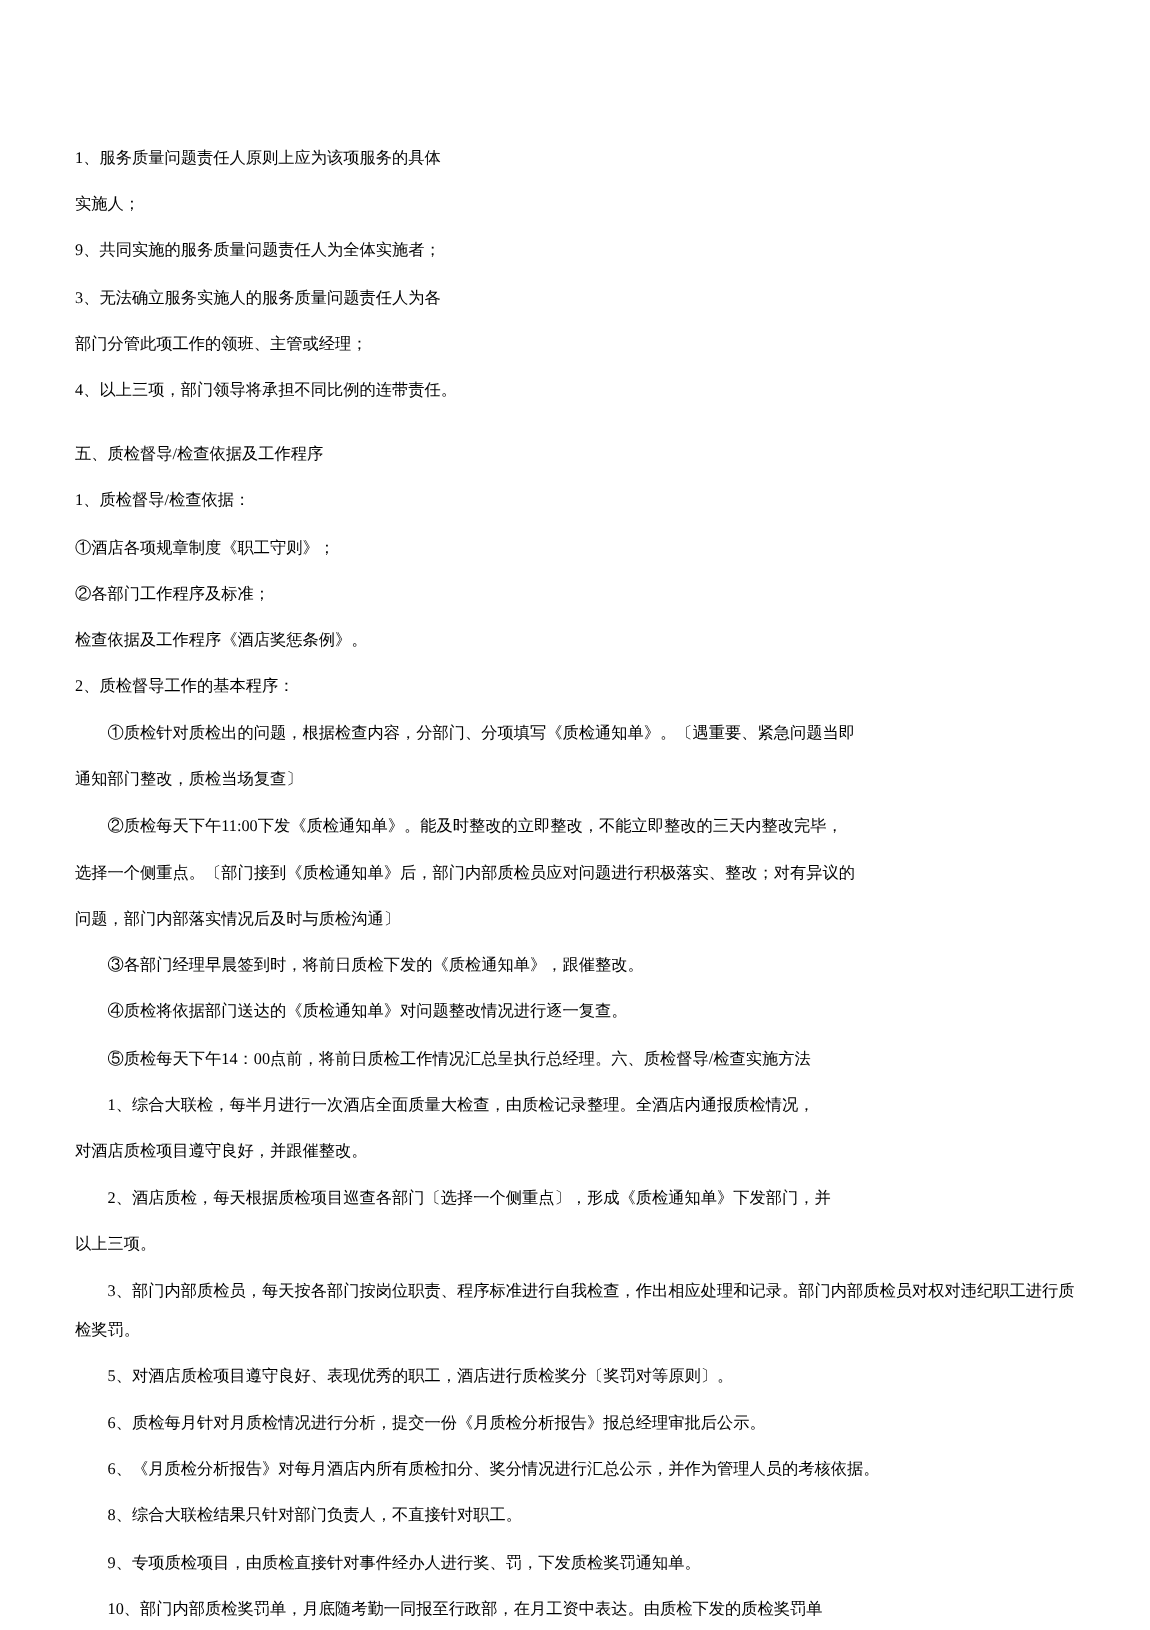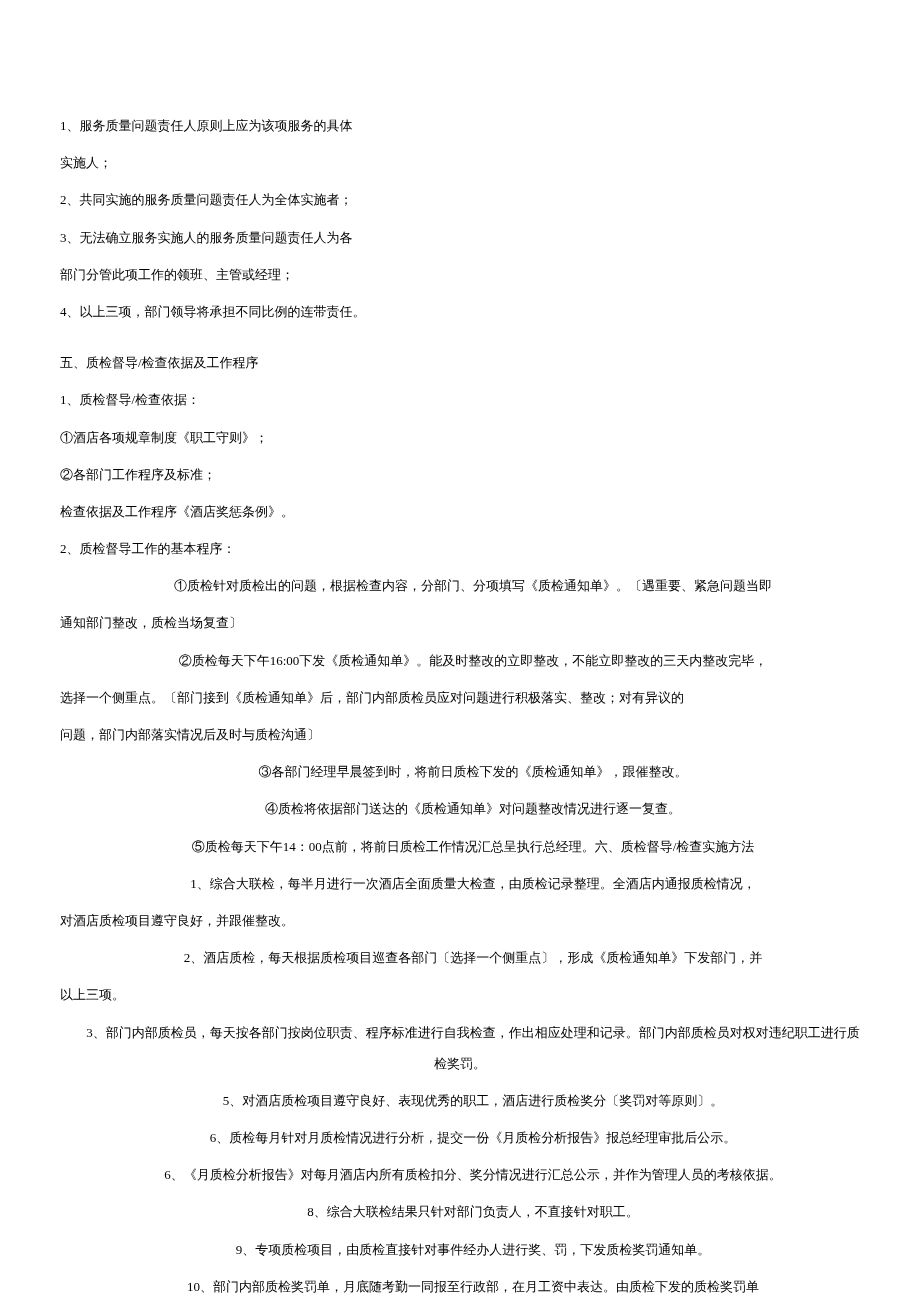--- a/index.html
+++ b/index.html
@@ -14,49 +14,48 @@
       color: #000000;
       line-height: 2.4;
       padding: 110px 60px 60px 60px;
       width: 920px;
     }
     .paragraph {
       margin-bottom: 6px;
     }
     .indent {
       text-indent: 2em;
-      text-align: center;
     }
     .spacer {
       height: 14px;
     }
     .underline {
     }
   </style>
 </head>
 <body>
 
 <div class="paragraph">1、服务质量问题责任人原则上应为该项服务的具体</div>
 <div class="paragraph">实施人；</div>
-<div class="paragraph">2、共同实施的服务质量问题责任人为全体实施者；</div>
+<div class="paragraph">9、共同实施的服务质量问题责任人为全体实施者；</div>
 <div class="paragraph">3、无法确立服务实施人的服务质量问题责任人为各</div>
 <div class="paragraph">部门分管此项工作的领班、主管或经理；</div>
 <div class="paragraph">4、以上三项，部门领导将承担不同比例的连带责任。</div>
 
 <div class="spacer"></div>
 
 <div class="paragraph">五、质检督导/检查依据及工作程序</div>
 <div class="paragraph">1、质检督导/检查依据：</div>
 <div class="paragraph">①酒店各项规章制度《职工守则》；</div>
 <div class="paragraph">②各部门工作程序及标准；</div>
 <div class="paragraph">检查依据及工作程序《酒店奖惩条例》。</div>
 <div class="paragraph">2、质检督导工作的基本程序：</div>
 <div class="paragraph indent">①质检针对质检出的问题，根据检查内容，分部门、分项填写《质检通知单》。〔遇重要、紧急问题当即</div>
 <div class="paragraph">通知部门整改，质检当场复查〕</div>
-<div class="paragraph indent">②质检每天下午16:00下发《质检通知单》。能及时整改的立即整改，不能立即整改的三天内整改完毕，</div>
+<div class="paragraph indent">②质检每天下午11:00下发《质检通知单》。能及时整改的立即整改，不能立即整改的三天内整改完毕，</div>
 <div class="paragraph">选择一个侧重点。〔部门接到《质检通知单》后，部门内部质检员应对问题进行积极落实、整改；对有异议的</div>
 <div class="paragraph">问题，部门内部落实情况后及时与质检沟通〕</div>
 <div class="paragraph indent">③各部门经理早晨签到时，将前日质检下发的《质检通知单》，跟催整改。</div>
 <div class="paragraph indent">④质检将依据部门送达的《质检通知单》对问题整改情况进行逐一复查。</div>
 <div class="paragraph indent">⑤质检每天下午14：00点前，将前日质检工作情况汇总呈执行总经理。六、质检督导/检查实施方法</div>
 
 <div class="paragraph indent">
   <span>1、综合大联检，</span><span class="underline">每半月</span><span>进行一次酒店全面质量大检查，由质检记录整理。全酒店内通报质检情况，</span>
 </div>
 

